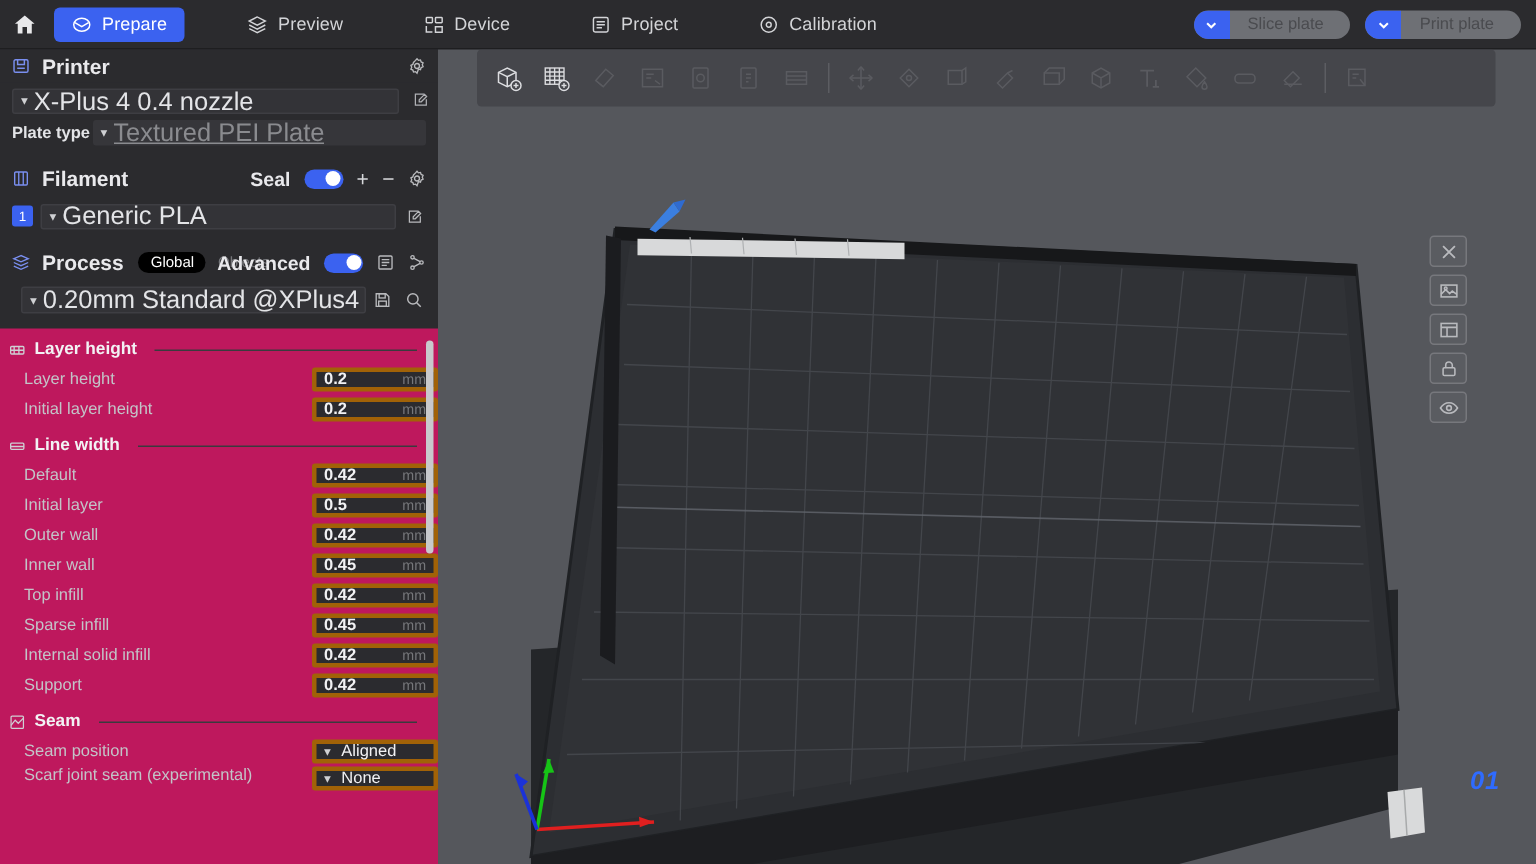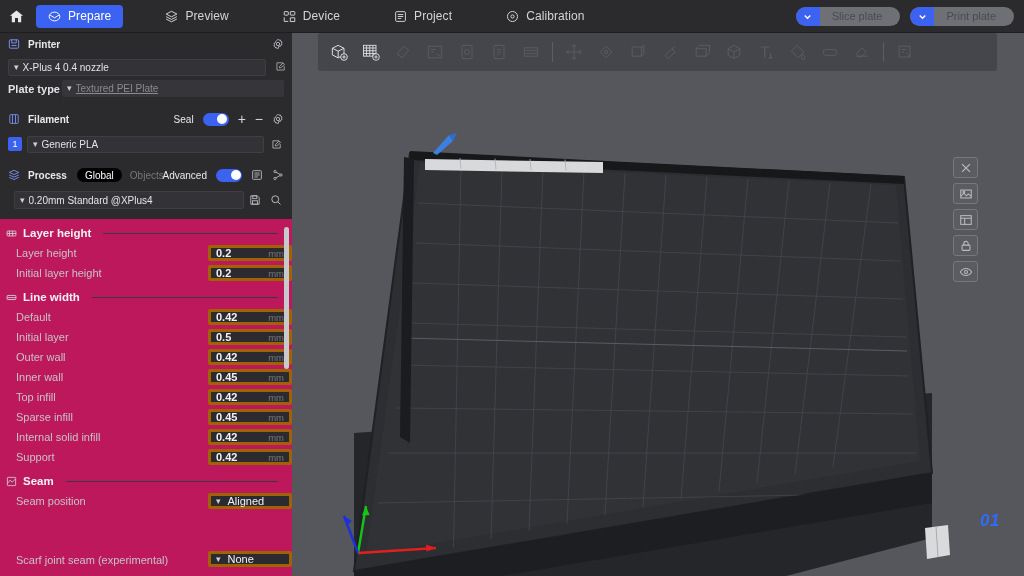--- a/index.html
+++ b/index.html
@@ -54,45 +54,45 @@
   
   .sidebar {
     position: absolute; top: 33px; left: 0; width: 292px; height: 543px;
     background: #2b2b2e;
   }
   .panel-head {
     height: 22px; display: flex; align-items: center; padding: 0 8px;
     background: #2b2b2e; position: relative;
   }
   .panel-head .ph-icon { color: #7a8ff0; display:flex; align-items:center; margin-right: 8px; }
-  .panel-head .ph-title { font-size: 10px; color: #e9e9ec; font-weight: bold; }
+  .panel-head .ph-title { font-size: 14px; color: #e9e9ec; font-weight: bold; }
   .panel-head .ph-right { position: absolute; right: 8px; display: flex; align-items: center; gap: 9px; }
   .gearico { color: #b9babd; cursor: pointer; display:flex; }
 
   .row-combo {
     margin: 4px 8px 0 8px; height: 17px;
     background: #333337; border: 1px solid #3e3e43; border-radius: 2px;
     display: flex; align-items: center; position: relative;
   }
   .combo-wide { margin-right: 26px; }
   .combo-caret { font-size: 9px; color: #cfd0d3; padding: 0 4px 0 5px; line-height: 1; }
-  .combo-text { font-size: 10px; color: #e3e4e7; white-space: nowrap; overflow: hidden; }
+  .combo-text { font-size: 17px; color: #e3e4e7; white-space: nowrap; overflow: hidden; }
   .combo-text.dim { color: #8a8b8f; text-decoration: underline; }
   .edit-ico { position: absolute; right: -21px; top: 1px; color: #b0b1b5; cursor: pointer; }
 
   .platetype-row {
     margin: 4px 8px 0 8px; height: 17px; display: flex; align-items: center;
   }
   .platetype-label { font-size: 11px; color: #e3e4e7; width: 54px; font-weight: bold; }
   .platetype-box {
     flex: 1; height: 17px; background: #36363a; border-radius: 2px;
     display: flex; align-items: center;
   }
 
-  .seal-text { font-size: 10px; color: #e9e9ec; font-weight: normal; text-align: right; }
+  .seal-text { font-size: 13px; color: #e9e9ec; font-weight: bold; text-align: right; }
   .toggle {
     width: 26px; height: 13px; border-radius: 7px; background: #3b62f0;
     position: relative; cursor: pointer;
   }
   .toggle .knob {
     position: absolute; right: 1.5px; top: 1.5px;
     width: 10px; height: 10px; border-radius: 50%; background: #fff;
   }
   .plusminus { color: #d7d8db; font-size: 14px; line-height: 1; cursor: pointer; }
 
@@ -159,21 +159,21 @@
   }
   .prow .plabel2 { font-size: 11px; color: #c3c4c8; flex: 1; line-height: 1.15; }
   .pfield {
     width: 84px; height: 16px; background: #2b2b2f; border: 3px solid #a16207;
     border-radius: 2px; display: flex; align-items: center; position: relative;
   }
   .pfield .pval { font-size: 11px; color: #f2f2f4; padding-left: 5px; font-weight: bold; }
   .pfield .punit { position: absolute; right: 5px; font-size: 9.5px; color: #76777b; }
   .pfield.select .pval { padding-left: 4px; font-weight: normal; }
   .pfield.select .scaret { font-size: 9px; color: #cfd0d3; padding: 0 3px 0 5px; }
-  .prow.tall { height: 28px; align-items: flex-end; margin-top: 28px; }
+  .prow.tall { height: 28px; align-items: flex-start; }
   .prow.tall .plabel2 { line-height: 1.15; }
 
   .scrollbar {
     position: absolute; right: 3px; top: 8px; width: 5px; height: 142px;
     background: #c8c9cc; border-radius: 3px; cursor: pointer;
   }
 
   
   .viewport {
     position: absolute; top: 33px; left: 292px; width: 732px; height: 543px;

